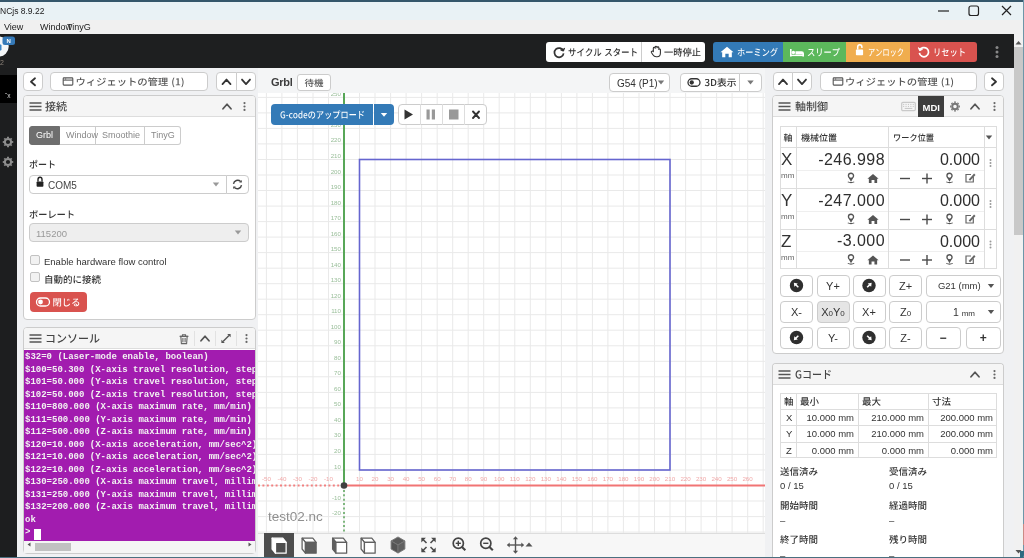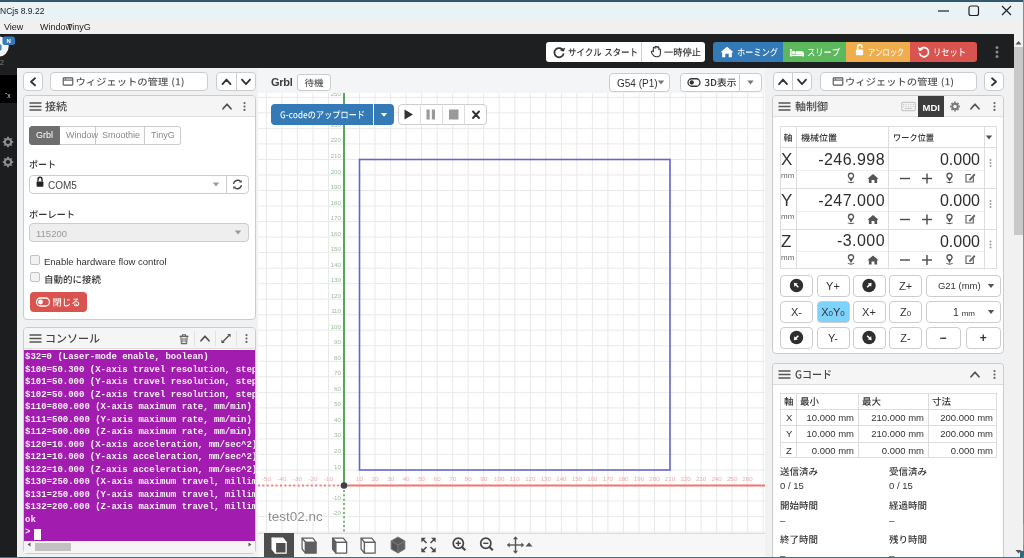--- a/index.html
+++ b/index.html
@@ -231,21 +231,21 @@
     <div class="ltx" style="left:781px;top:253.5px;font-size:8px;color:#666">mm</div>
     <div class="ltx" style="right:139px;top:233px;font-size:16px;letter-spacing:0.45px;color:#2e2e2e;text-align:right">-3.000</div>
     <div class="ltx" style="right:44px;top:233.5px;font-size:16px;color:#2e2e2e;text-align:right">0.000</div>
 
   <div class="abs" style="left:780px;top:274.5px;width:33px;height:22px;background:#fff;border:1px solid #ccc;border-radius:4px;text-align:center;line-height:20px;font-size:11px;color:#333"></div>
     <div class="abs" style="left:816.5px;top:274.5px;width:33px;height:22px;background:#fff;border:1px solid #ccc;border-radius:4px;text-align:center;line-height:20px;font-size:11px;color:#333">Y+</div>
     <div class="abs" style="left:852.5px;top:274.5px;width:33px;height:22px;background:#fff;border:1px solid #ccc;border-radius:4px;text-align:center;line-height:20px;font-size:11px;color:#333"></div>
     <div class="abs" style="left:889px;top:274.5px;width:33px;height:22px;background:#fff;border:1px solid #ccc;border-radius:4px;text-align:center;line-height:20px;font-size:11px;color:#333">Z+</div>
     <div class="abs" style="left:925.5px;top:274.5px;width:75.5px;height:22px;background:#fff;border:1px solid #ccc;border-radius:4px;text-align:center;line-height:20px;font-size:9.5px;color:#333">G21 (mm)&nbsp;&nbsp;&nbsp;</div>
     <div class="abs" style="left:780px;top:300.5px;width:33px;height:22px;background:#fff;border:1px solid #ccc;border-radius:4px;text-align:center;line-height:20px;font-size:11px;color:#333">X-</div>
-    <div class="abs" style="left:816.5px;top:300.5px;width:33px;height:22px;background:#7dd3fc;border:1px solid #ccc;border-radius:4px;text-align:center;line-height:20px;font-size:11px;color:#333">X<span style="font-size:8px">0</span>Y<span style="font-size:8px">0</span></div>
+    <div class="abs" style="left:816.5px;top:300.5px;width:33px;height:22px;background:#e5e5e5;border:1px solid #ccc;border-radius:4px;text-align:center;line-height:20px;font-size:11px;color:#333">X<span style="font-size:8px">0</span>Y<span style="font-size:8px">0</span></div>
     <div class="abs" style="left:852.5px;top:300.5px;width:33px;height:22px;background:#fff;border:1px solid #ccc;border-radius:4px;text-align:center;line-height:20px;font-size:11px;color:#333">X+</div>
     <div class="abs" style="left:889px;top:300.5px;width:33px;height:22px;background:#fff;border:1px solid #ccc;border-radius:4px;text-align:center;line-height:20px;font-size:11px;color:#333">Z<span style="font-size:8px">0</span></div>
     <div class="abs" style="left:925.5px;top:300.5px;width:75.5px;height:22px;background:#fff;border:1px solid #ccc;border-radius:4px;text-align:right;line-height:20px;font-size:10.5px;color:#333;padding-right:25px">1 <span style="font-size:8px">mm</span></div>
     <div class="abs" style="left:780px;top:326.5px;width:33px;height:22px;background:#fff;border:1px solid #ccc;border-radius:4px;text-align:center;line-height:20px;font-size:11px;color:#333"></div>
     <div class="abs" style="left:816.5px;top:326.5px;width:33px;height:22px;background:#fff;border:1px solid #ccc;border-radius:4px;text-align:center;line-height:20px;font-size:11px;color:#333">Y-</div>
     <div class="abs" style="left:852.5px;top:326.5px;width:33px;height:22px;background:#fff;border:1px solid #ccc;border-radius:4px;text-align:center;line-height:20px;font-size:11px;color:#333"></div>
     <div class="abs" style="left:889px;top:326.5px;width:33px;height:22px;background:#fff;border:1px solid #ccc;border-radius:4px;text-align:center;line-height:20px;font-size:11px;color:#333">Z-</div>
     <div class="abs" style="left:925.5px;top:326.5px;width:35px;height:22px;background:#fff;border:1px solid #ccc;border-radius:4px;text-align:center;line-height:20px;font-size:12px;color:#333"><b>−</b></div>
     <div class="abs" style="left:965.5px;top:326.5px;width:35.5px;height:22px;background:#fff;border:1px solid #ccc;border-radius:4px;text-align:center;line-height:20px;font-size:12px;color:#333"><b>+</b></div>
 

